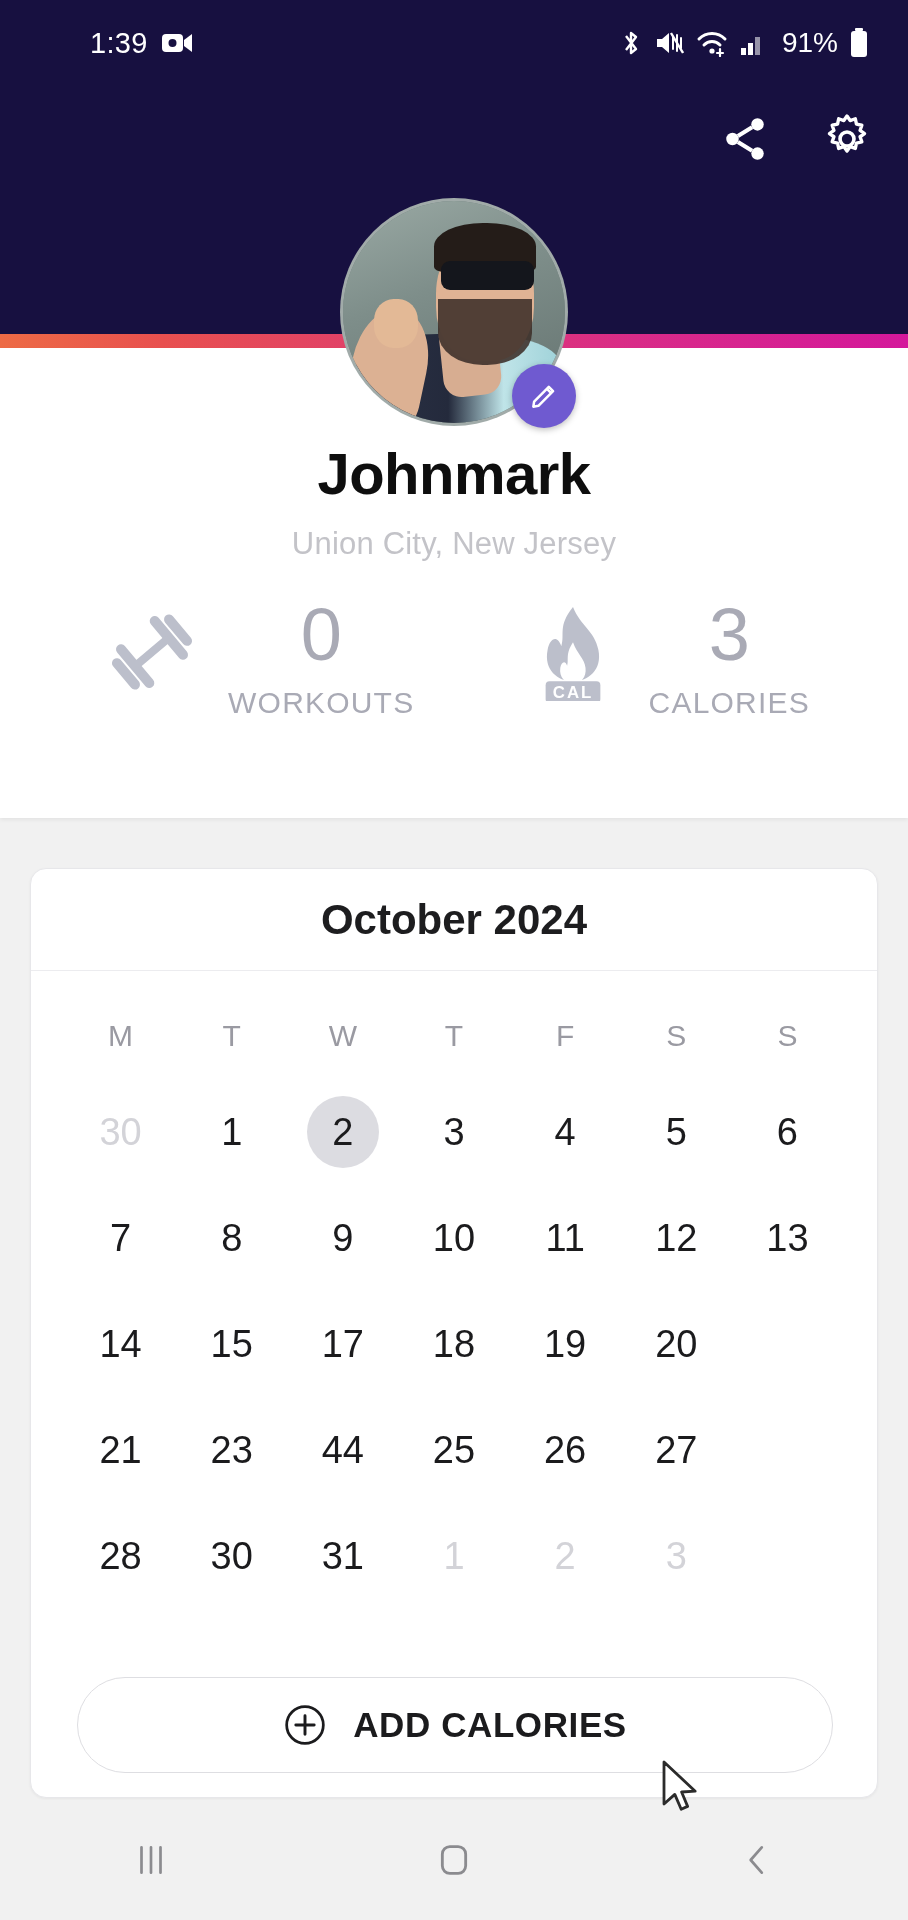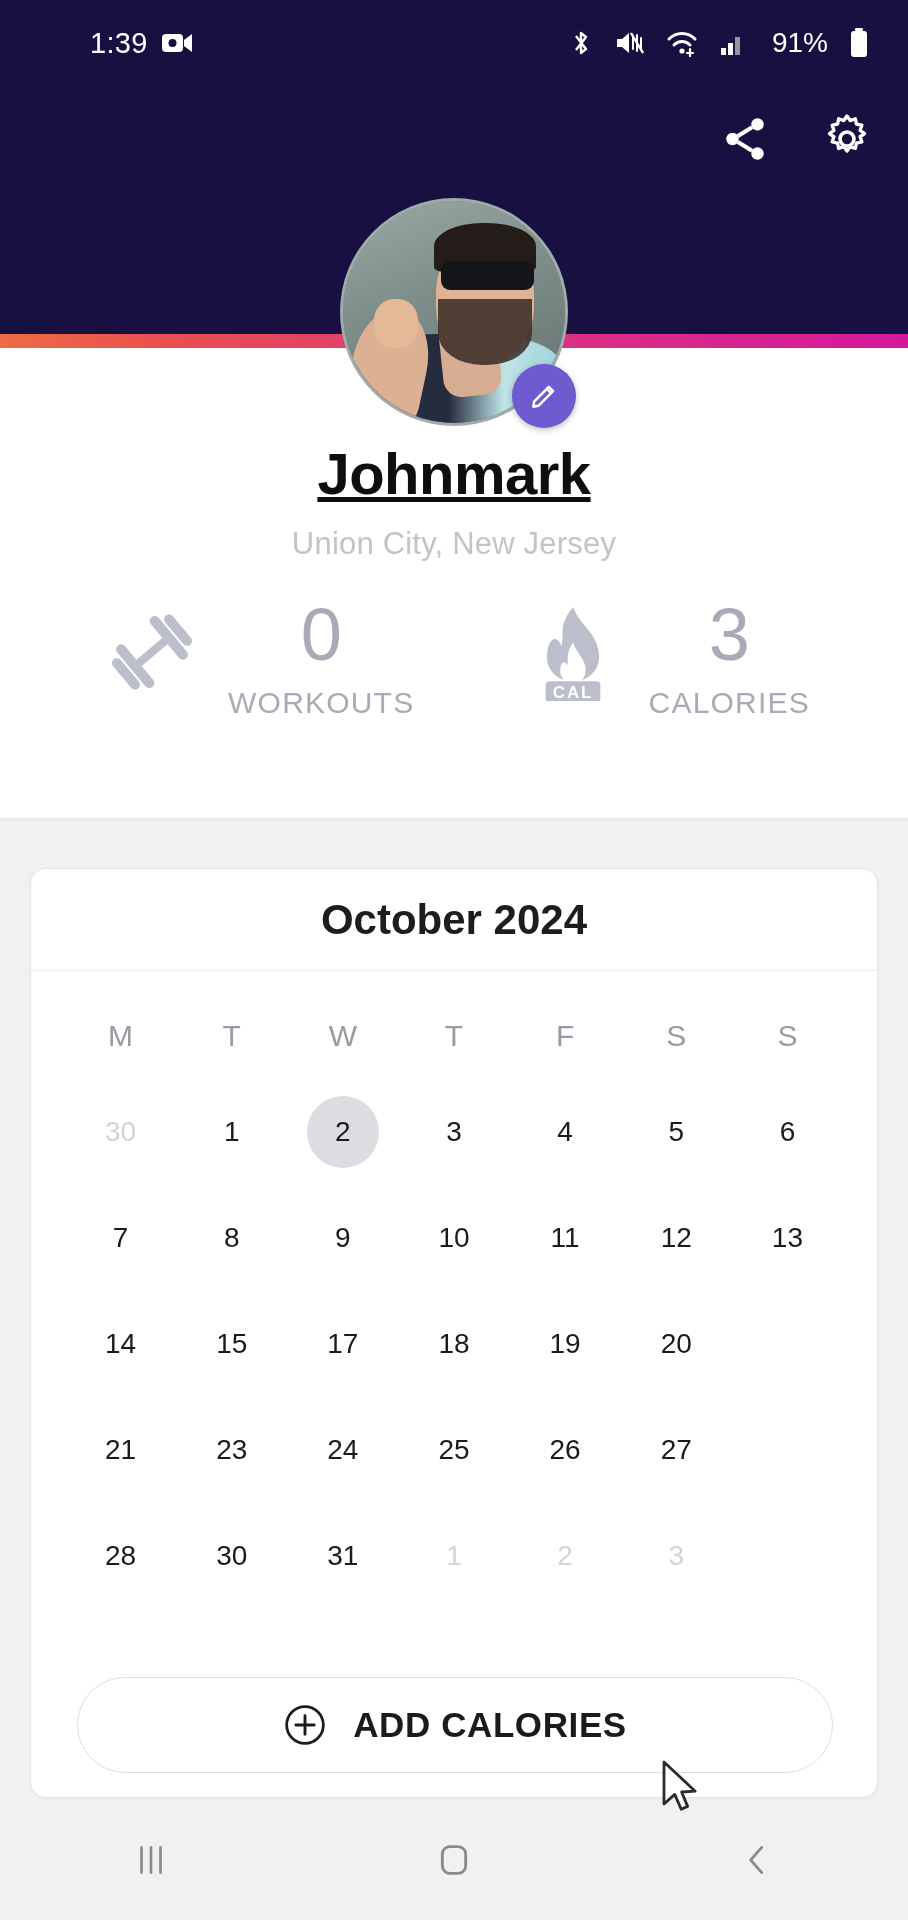--- a/index.html
+++ b/index.html
@@ -12,21 +12,21 @@
   #screen { position:relative; width:908px; height:1920px; background:#f1f1f1; }
 
   
   .statusbar{
     position:absolute; top:0; left:0; width:908px; height:86px;
     background:#171040; color:#fff;
     display:flex; align-items:center;padding-left:48px;
   }
   .sb-left{ display:flex; align-items:center; gap:14px; margin-left:42px; }
   .sb-time{ font-size:29px; letter-spacing:.3px; }
-  .sb-right{ margin-left:auto; margin-right:40px; display:flex; align-items:center; gap:22px; }
+  .sb-right{ margin-left:auto; margin-right:40px; display:flex; align-items:center; gap:12px; }
   .sb-batt{ font-size:28px; margin-left:4px; }
   .sb-ico{ display:block; }
 
   
   .appheader{
     position:absolute; top:86px; left:0; width:908px; height:248px;
     background:#171040;
   }
   .hdr-actions{
     position:absolute; top:26px; right:34px;
@@ -80,21 +80,20 @@
     position:absolute; right:-8px; bottom:-2px;
     width:64px;height:64px;border-radius:50%;
     background:#6f5ad0; display:flex;align-items:center;justify-content:center;
     box-shadow:0 2px 6px rgba(0,0,0,.25); cursor:pointer;
   }
 
   .pname{
     position:absolute; top:92px; left:0; width:100%;
     text-align:center; font-size:58px; font-weight:bold; color:#0e0e0e;
     letter-spacing:-.5px;
-    text-decoration:underline;
   }
   .ploc{
     position:absolute; top:178px; left:0; width:100%;
     text-align:center; font-size:31px; color:#c3c3c8; letter-spacing:.2px;
   }
 
   .stats{
     position:absolute; top:252px; left:0; width:100%;
     display:flex; align-items:flex-start; justify-content:space-around;
     padding:0 46px;
@@ -117,21 +116,21 @@
     border-bottom:1px solid #ececef;
     font-size:42px; font-weight:bold; color:#1d1d1f;
   }
   .cal-grid{ padding:26px 34px 0 34px; }
   .cal-row{ display:grid; grid-template-columns:repeat(7,1fr); }
   .dow{ text-align:center; font-size:30px; color:#9a9aa2; padding:22px 0 26px 0; }
   .daycell{ height:106px; display:flex;align-items:center;justify-content:center; }
   .day{
     width:72px;height:72px; border-radius:50%;
     display:flex;align-items:center;justify-content:center;
-    font-size:28px; color:#1b1b1d; cursor:pointer;
+    font-size:38px; color:#1b1b1d; cursor:pointer;
   }
   .day.muted{ color:#d3d3d8; }
   .day.today{ background:#dcdce1; }
 
   .addbtn{
     position:absolute; left:46px; bottom:24px; width:756px; height:96px;
     border:1px solid #dedee2; border-radius:48px; background:#fff;
     display:flex;align-items:center;justify-content:center; gap:26px;
     cursor:pointer;
   }
@@ -356,21 +355,21 @@
             </div>
           </div>
           <div class="cal-row">
             <div class="daycell">
               <div class="day">21</div>
             </div>
             <div class="daycell">
               <div class="day">23</div>
             </div>
             <div class="daycell">
-              <div class="day">24</div>
+              <div class="day">44</div>
             </div>
             <div class="daycell">
               <div class="day">25</div>
             </div>
             <div class="daycell">
               <div class="day">26</div>
             </div>
             <div class="daycell">
               <div class="day">27</div>
             </div>

